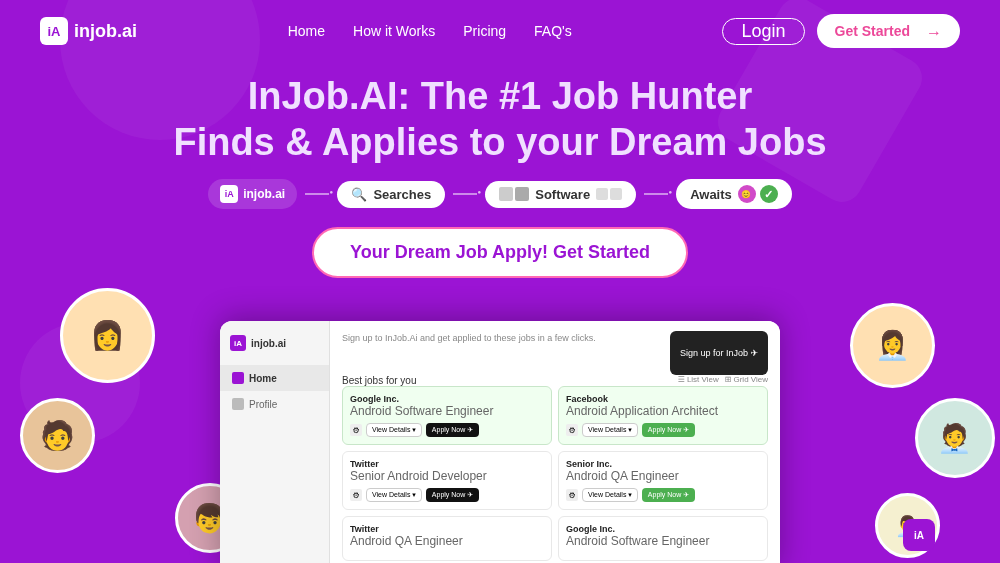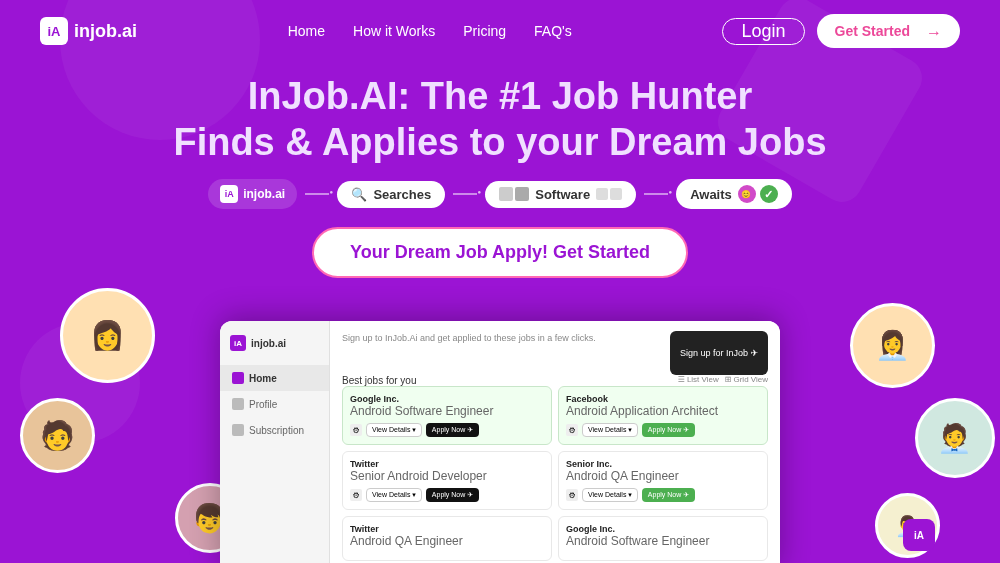--- a/index.html
+++ b/index.html
@@ -510,24 +510,20 @@
         </div>
         <span style="font-size:10px;">injob.ai</span>
       </div>
       <div class="sidebar-item with-icon active">
         <div class="sidebar-icon" style="background:#9b14d4;"></div>
         <span>Home</span>
       </div>
       <div class="sidebar-item with-icon">
         <div class="sidebar-icon"></div>
         <span>Profile</span>
-      </div>
-      <div class="sidebar-item with-icon">
-        <div class="sidebar-icon"></div>
-        <span>Subscription</span>
       </div>
     </div>
 
     <div class="main-content">
       <div class="clearfix">
         <div>
           <div class="main-sub-text">Sign up to InJob.Ai and get applied to these jobs in a few clicks.</div>
         </div>
         <button class="signup-btn">Sign up for InJob ✈</button>
       </div>

